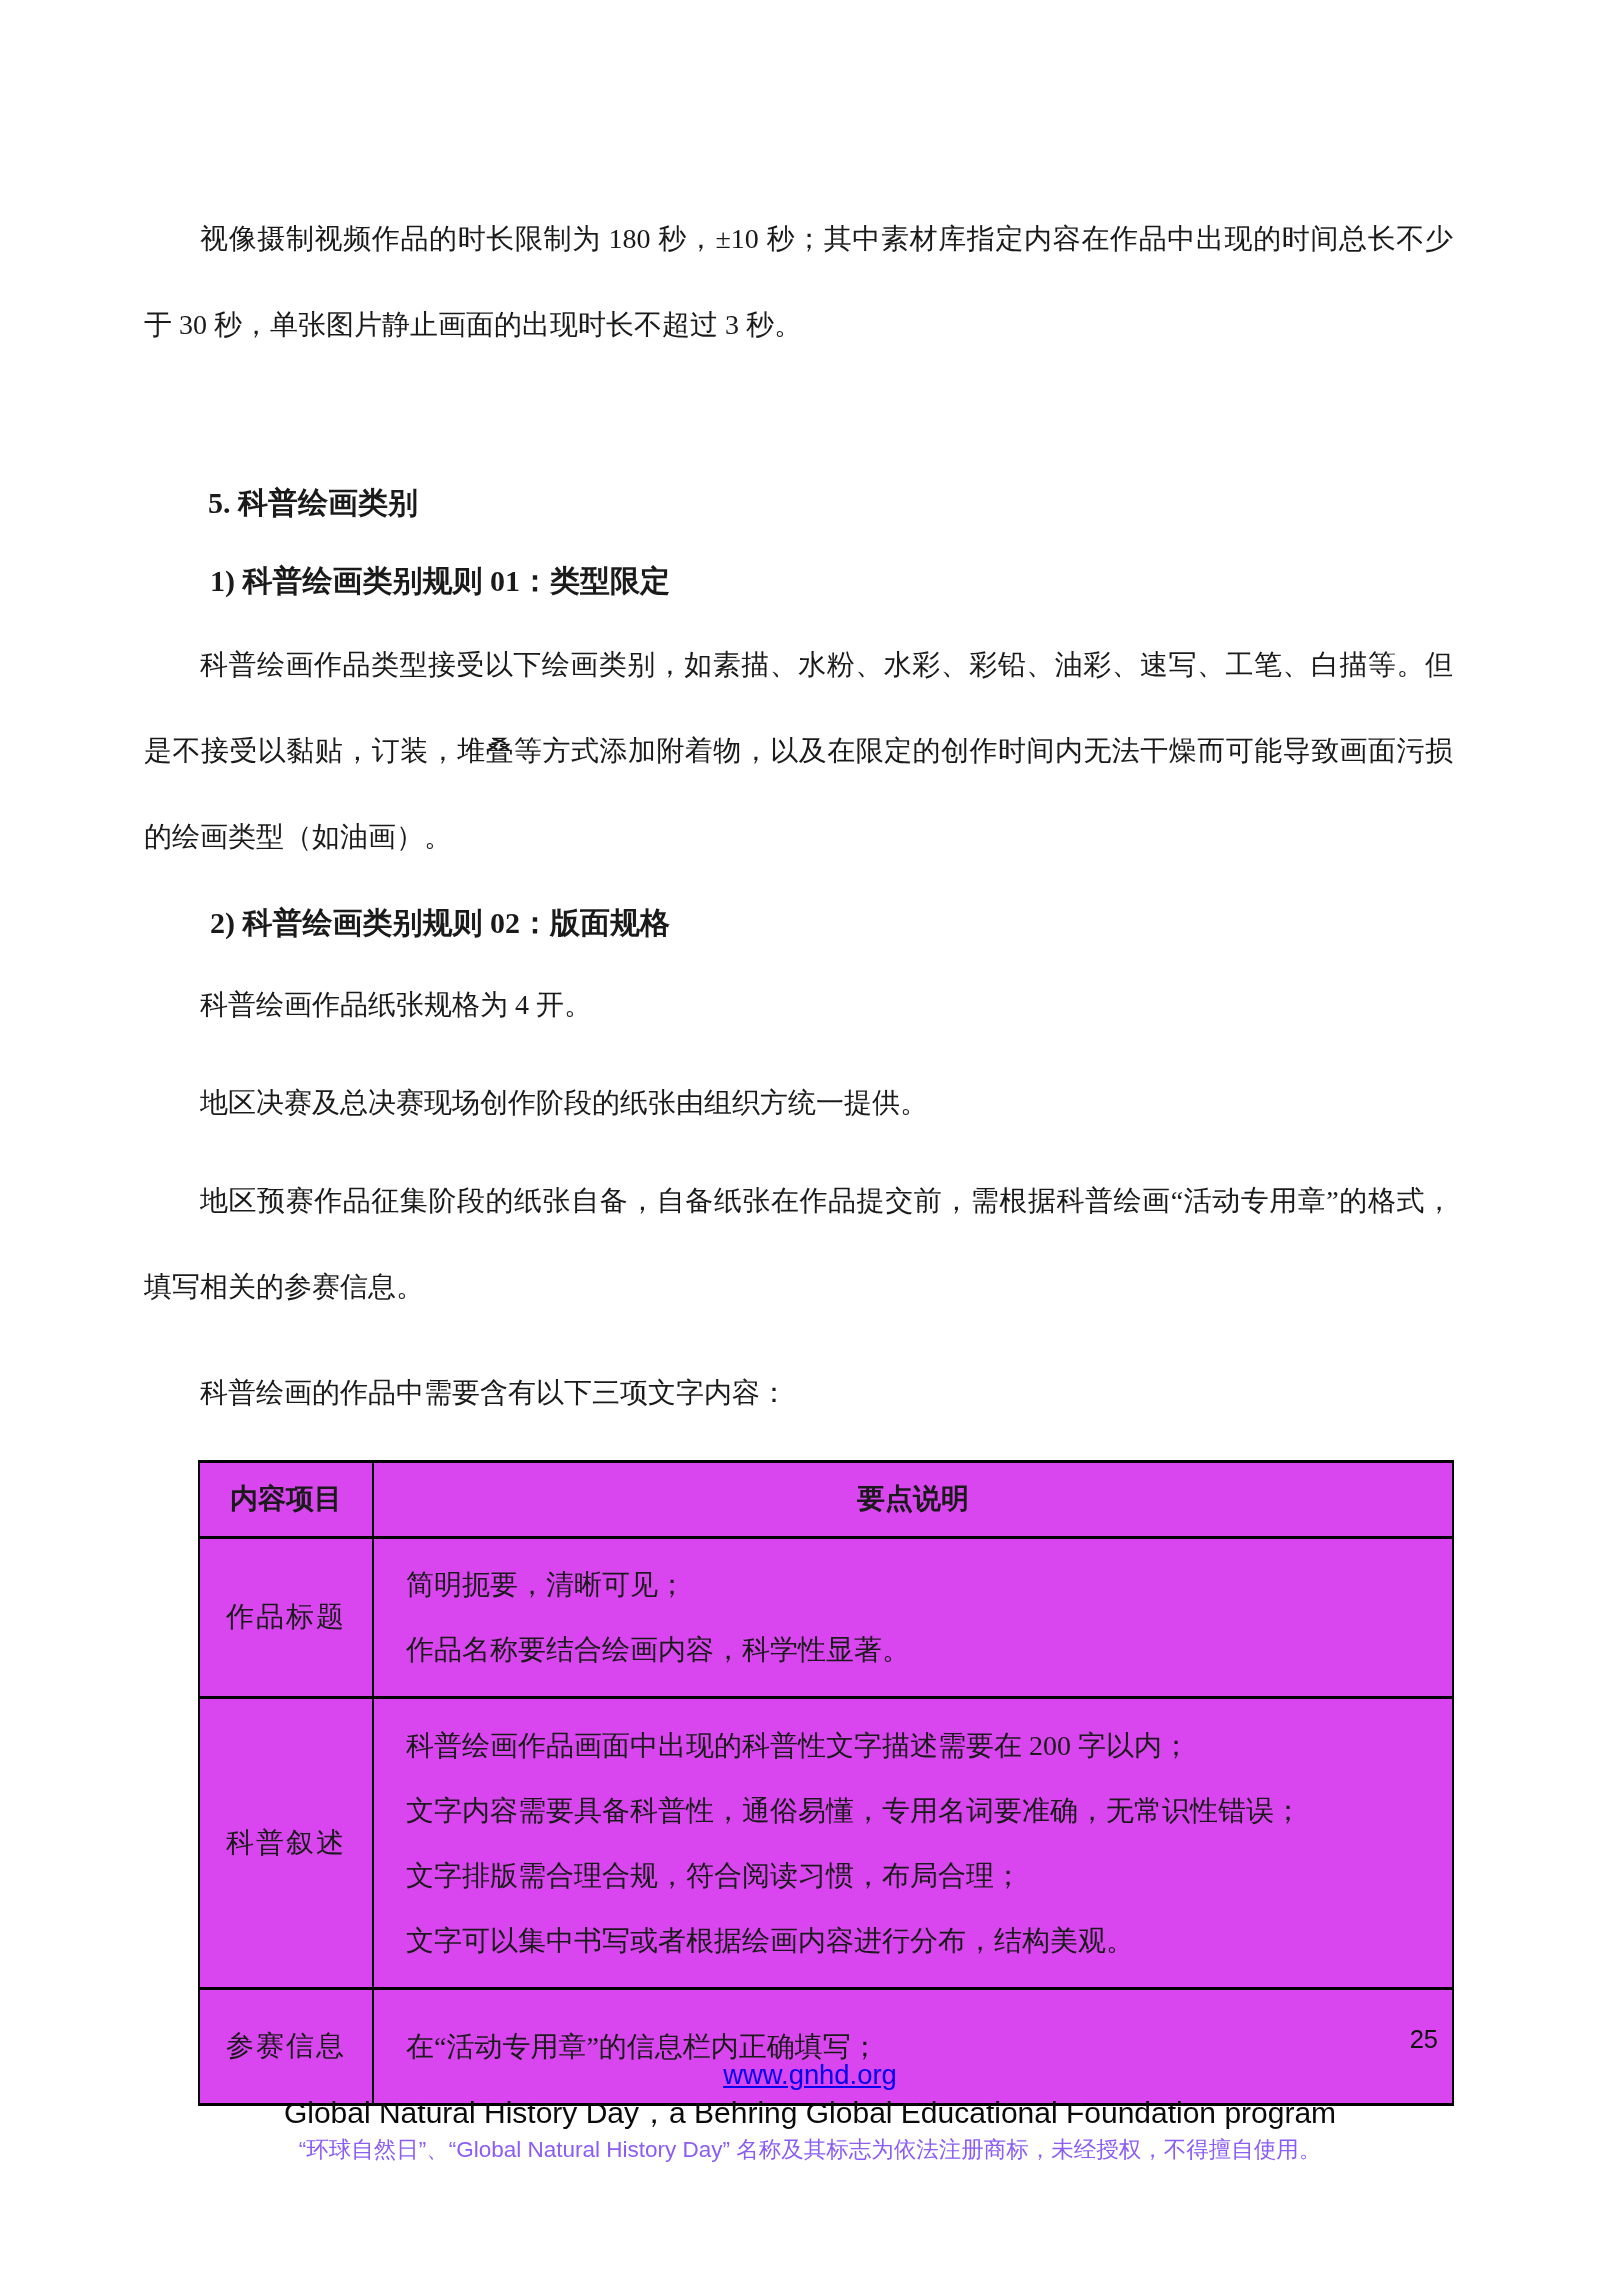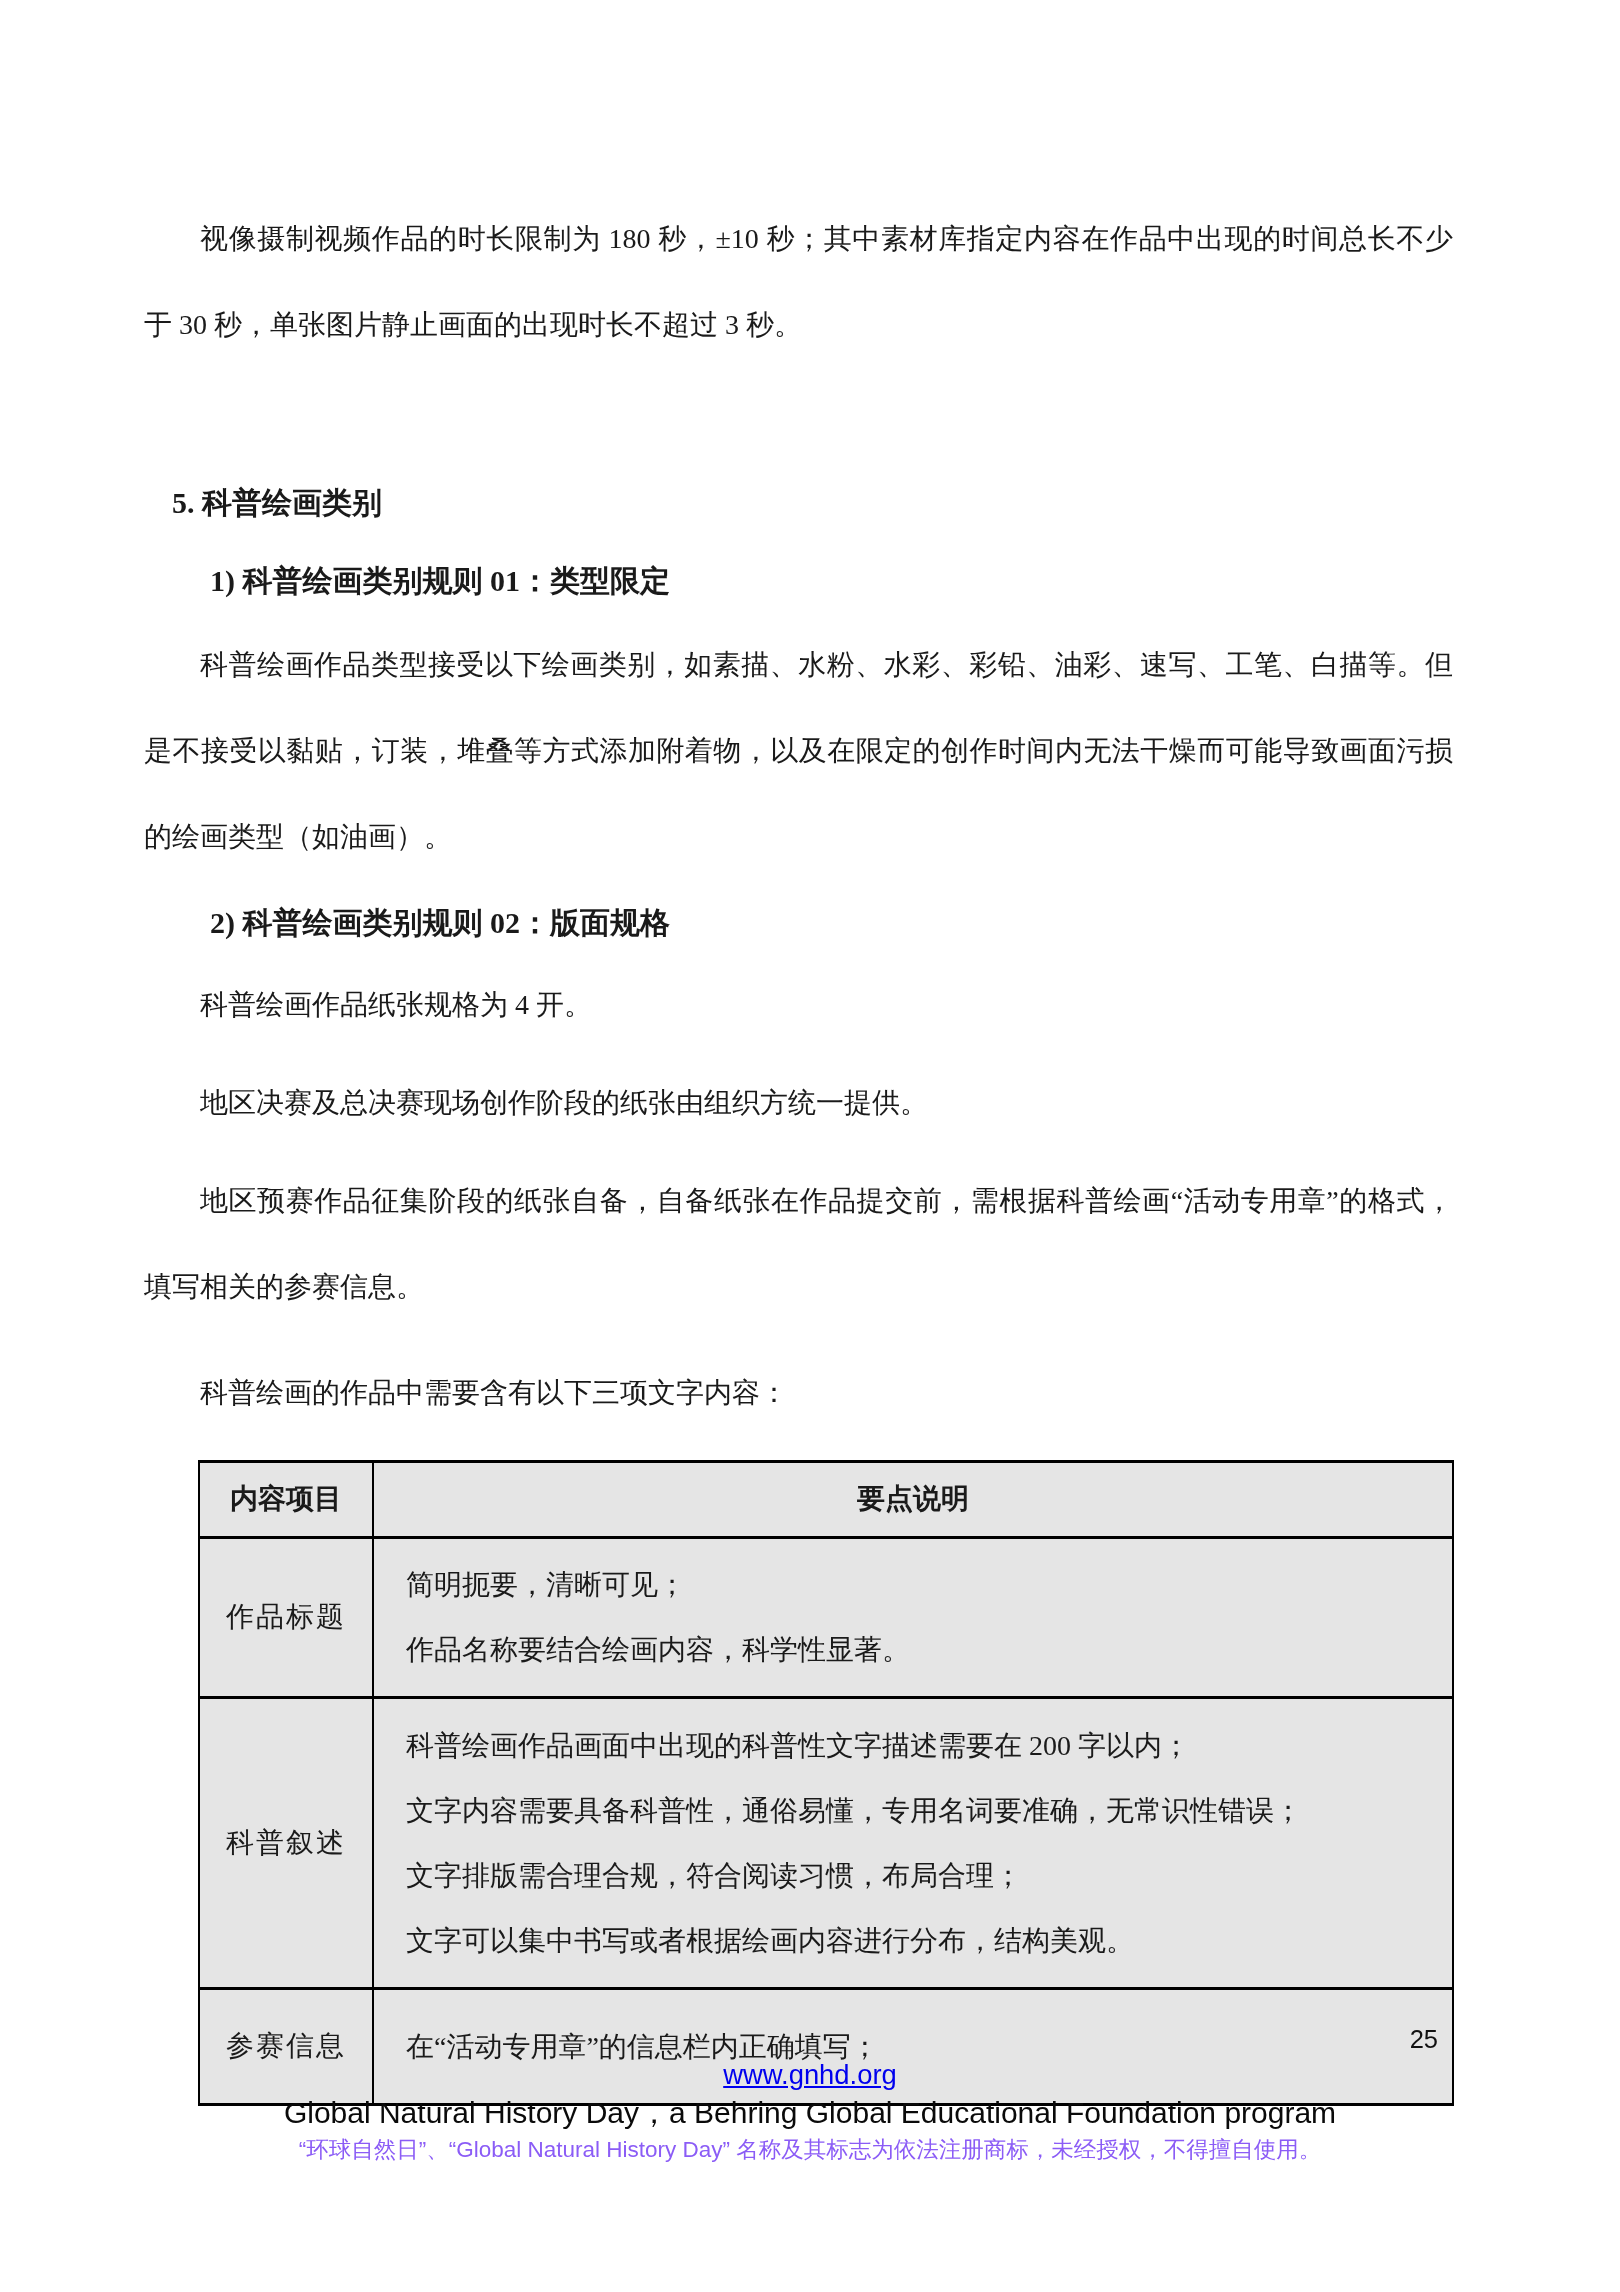--- a/index.html
+++ b/index.html
@@ -18,21 +18,21 @@
   .p {
     font-size: 28px;
     line-height: 86px;
     text-align: justify;
     text-indent: 2em;
     margin: 12px;
   }
   .h-main {
     font-size: 30px;
     font-weight: 700;
-    margin: 115px 0 0 40px;
+    margin: 115px 0 0 76px;
     line-height: 39px;
   }
   .h-sub {
     font-size: 30px;
     font-weight: 700;
     margin: 39px 0 0 78px;
     line-height: 39px;
   }
   .mt22 { margin-top: 21.6px; }
   .mt24 { margin-top: 23.5px; }
@@ -45,21 +45,21 @@
     width: 1256px;
     table-layout: fixed;
   }
   .rule-table th, .rule-table td {
     border-left: 2px solid #000;
     border-right: 2px solid #000;
     border-top: 3.9px solid #000;
     border-bottom: 3.9px solid #000;
     font-size: 28px;
     vertical-align: middle;
-    background: #e5e5e5;
+    background: #d946ef;
   }
   .rule-table .col-item { width: 174px; }
   .rule-table th {
     height: 73px;
     font-weight: 700;
     text-align: center;
     padding: 0;
   }
   .rule-table td.item-cell {
     text-align: center;

